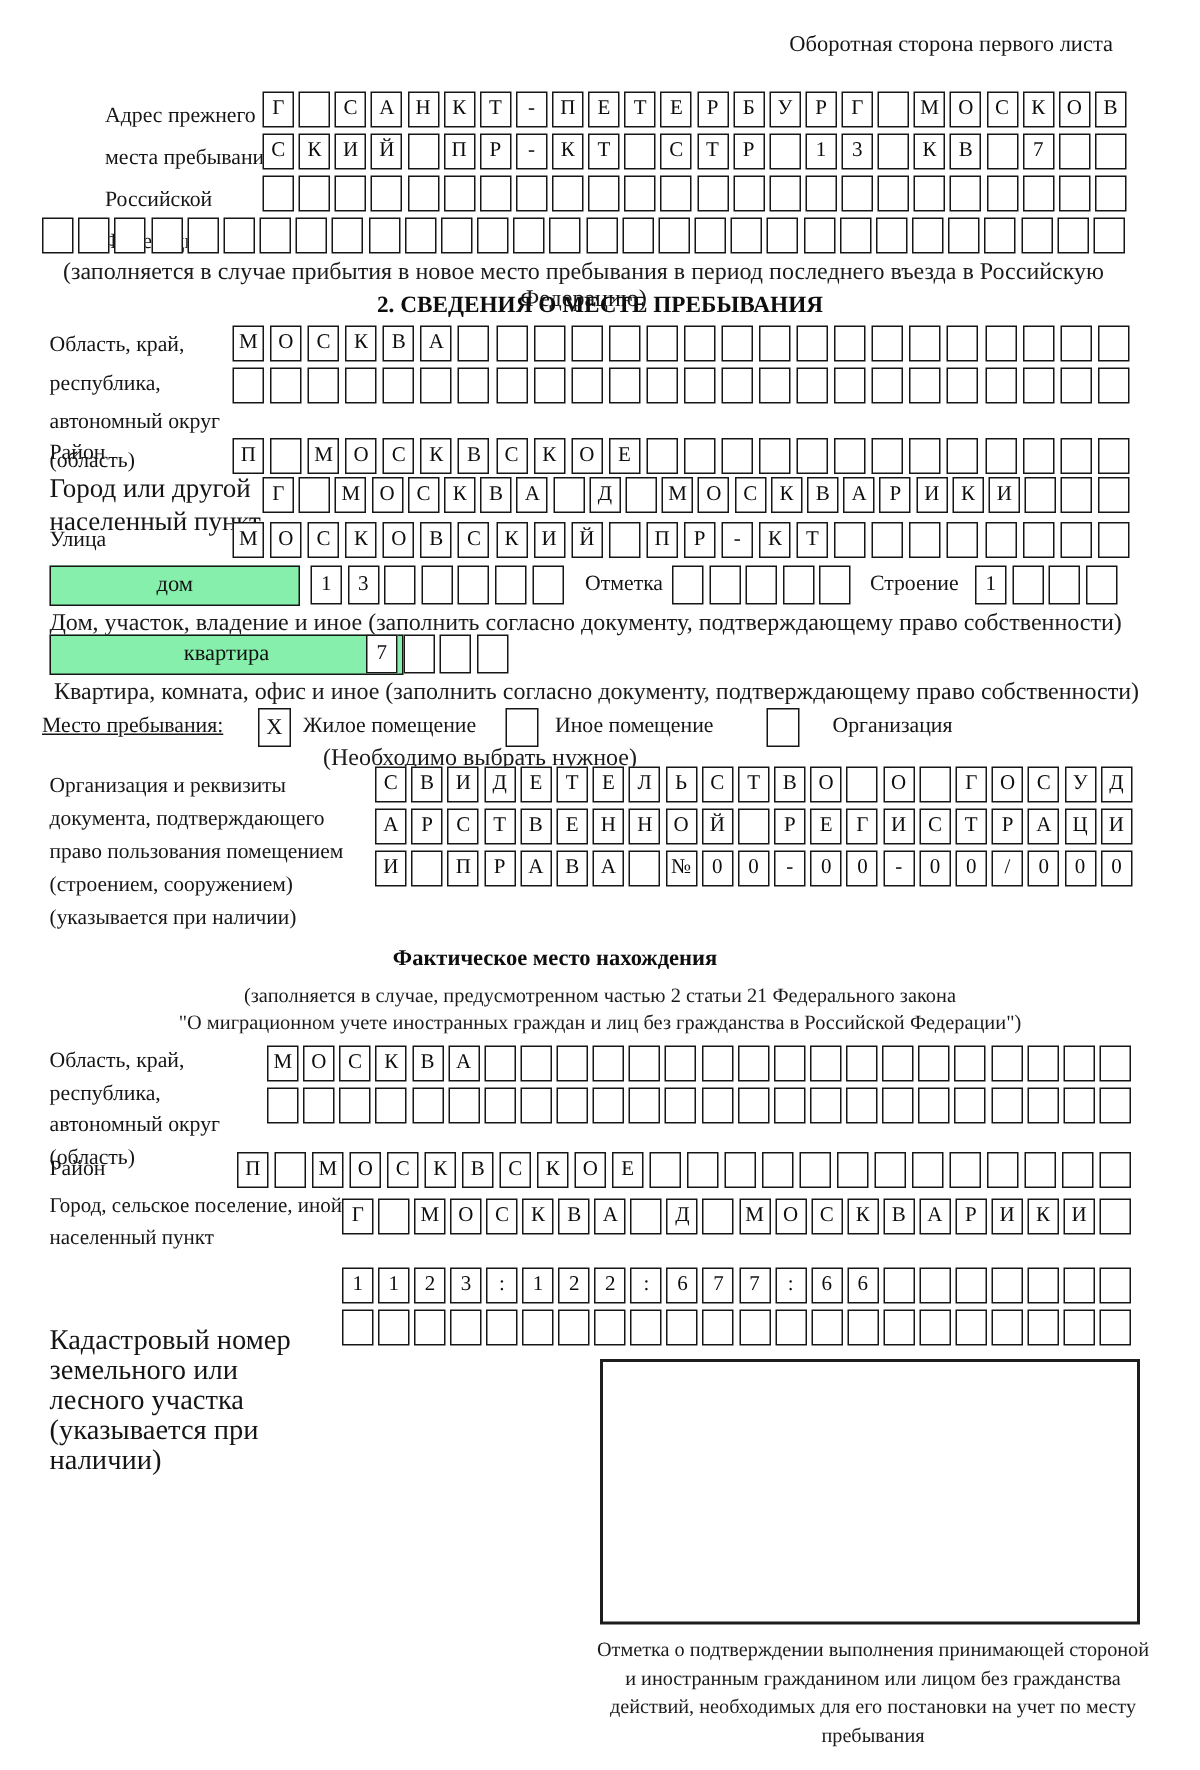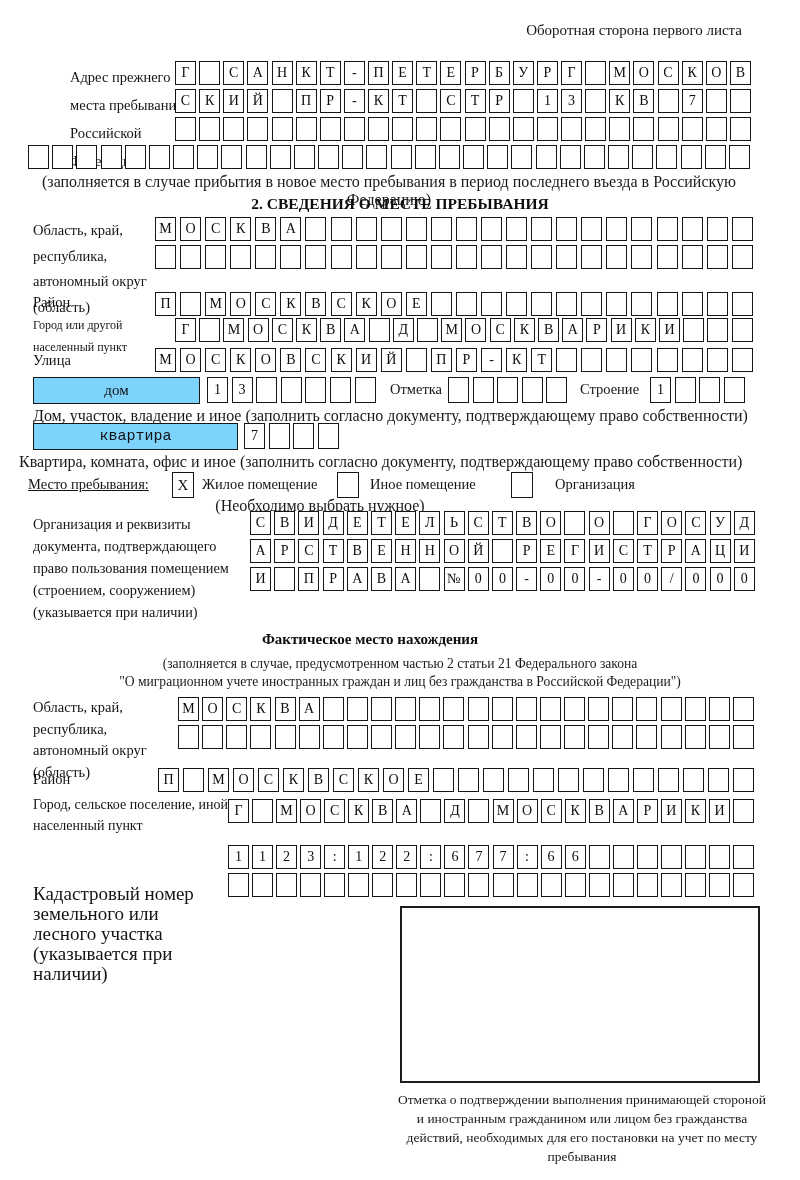--- a/index.html
+++ b/index.html
@@ -21,21 +21,21 @@
     font-size:14px;line-height:1;color:#0d0d0d;
   }
   .cells-fixed{display:flex;gap:3.6px;}
   .cells-fixed .cell{height:26px;}
   .checkbox{
     width:22px;height:26px;box-sizing:border-box;border:1.7px solid #161616;
     display:flex;align-items:center;justify-content:center;
     font-size:15px;background:#fff;
   }
   .widebox{
-    box-sizing:border-box;height:27px;border:1.7px solid #161616;background:#7dd3fc;
+    box-sizing:border-box;height:27px;border:1.7px solid #161616;background:#86efac;
     display:flex;align-items:center;justify-content:center;font-size:15px;color:#111;
   }
   .stamp{
     box-sizing:border-box;border:2px solid #1d1d1d;background:#fff;
   }
 </style>
 </head>
 <body>
 
 <div class="abs lbl" style="top:22px;left:0;width:742px;text-align:right;font-size:15px;">Оборотная сторона первого листа</div>
@@ -230,21 +230,21 @@
     <span class="cell"></span>
     <span class="cell"></span>
     <span class="cell"></span>
     <span class="cell"></span>
     <span class="cell"></span>
     <span class="cell"></span>
     <span class="cell"></span>
     <span class="cell"></span>
   </div>
 
-<div class="abs lbl" style="top:314px;left:33px;width:145px;line-height:22px;font-size:12px;">Город или другой населенный пункт</div>
+<div class="abs lbl" style="top:314px;left:33px;width:145px;line-height:22px;font-size:18px;">Город или другой населенный пункт</div>
 <div class="abs cells" style="top:318px;left:175px;width:578px;">
     <span class="cell">Г</span>
     <span class="cell"></span>
     <span class="cell">М</span>
     <span class="cell">О</span>
     <span class="cell">С</span>
     <span class="cell">К</span>
     <span class="cell">В</span>
     <span class="cell">А</span>
     <span class="cell"></span>
@@ -313,28 +313,28 @@
   </div>
 <div class="abs lbl" style="top:381px;left:580px;">Строение</div>
 <div class="abs cells-fixed" style="top:377px;left:650px;">
     <span class="cell">1</span>
     <span class="cell"></span>
     <span class="cell"></span>
     <span class="cell"></span>
   </div>
 <div class="abs note" style="top:407px;left:33px;">Дом, участок, владение и иное (заполнить согласно документу, подтверждающему право собственности)</div>
 
-<div class="abs widebox" style="top:423px;left:33px;width:205px;font-family:Liberation Mono, monospace;">квартира</div>
+<div class="abs widebox" style="top:423px;left:33px;width:236px;">квартира</div>
 <div class="abs cells-fixed" style="top:423px;left:244px;">
     <span class="cell">7</span>
     <span class="cell"></span>
     <span class="cell"></span>
     <span class="cell"></span>
   </div>
-<div class="abs note" style="top:453px;left:19px;">Квартира, комната, офис и иное (заполнить согласно документу, подтверждающему право собственности)</div>
+<div class="abs note" style="top:453px;left:36px;">Квартира, комната, офис и иное (заполнить согласно документу, подтверждающему право собственности)</div>
 
 <div class="abs lbl" style="top:476px;left:28px;text-decoration:underline;">Место пребывания:</div>
 <div class="abs checkbox" style="top:472px;left:172px;">X</div>
 <div class="abs lbl" style="top:476px;left:202px;">Жилое помещение</div>
 <div class="abs checkbox" style="top:472px;left:337px;"></div>
 <div class="abs lbl" style="top:476px;left:370px;">Иное помещение</div>
 <div class="abs checkbox" style="top:472px;left:511px;"></div>
 <div class="abs lbl" style="top:476px;left:555px;">Организация</div>
 <div class="abs note center" style="top:497px;left:175px;width:290px;">(Необходимо выбрать нужное)</div>
 

